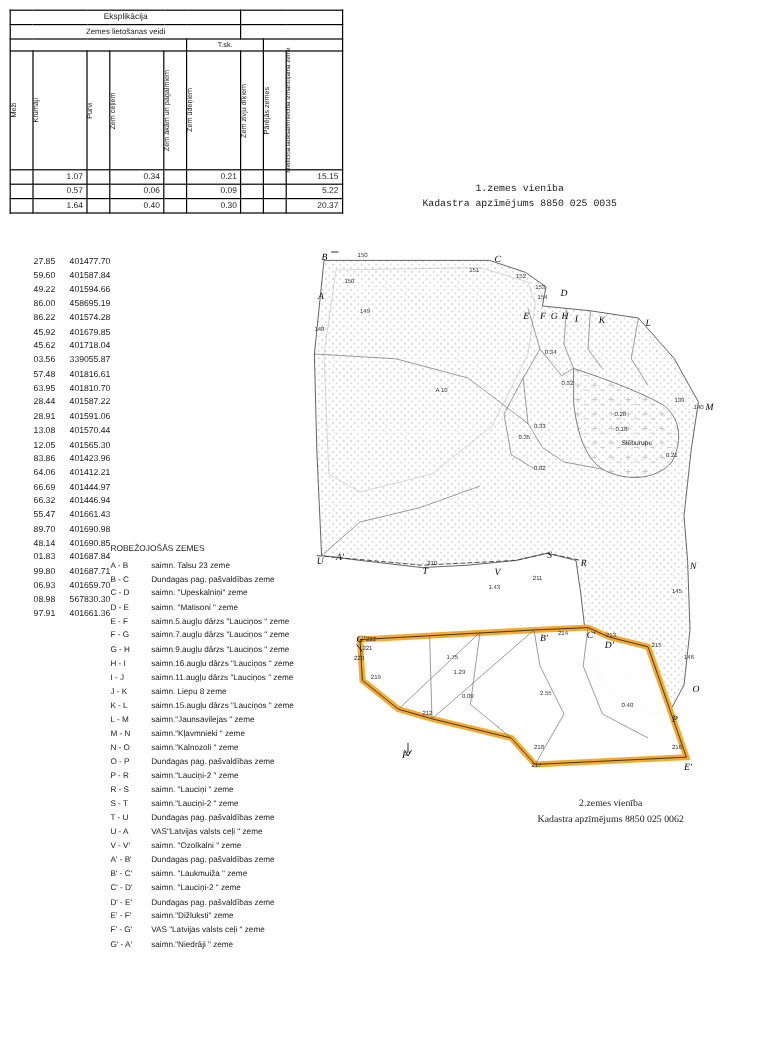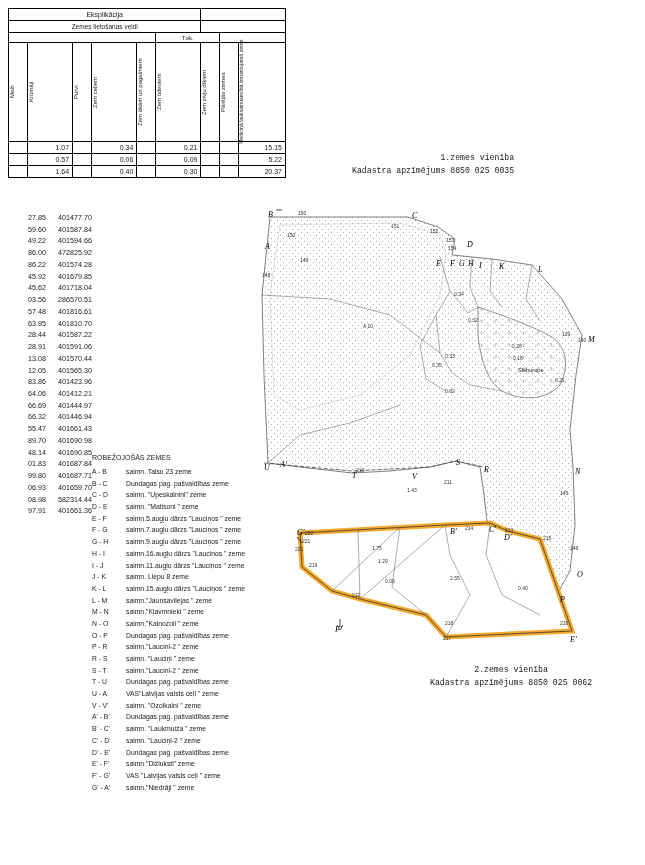--- a/index.html
+++ b/index.html
@@ -100,22 +100,22 @@
 
   
   .unit-title {
     position: absolute;
     text-align: center;
     font-family: "Liberation Mono", monospace;
     font-size: 8.2px;
     line-height: 1.55;
     white-space: nowrap;
   }
-  #unit1-title { left: 352px; top: 152px; text-align: right; }
-  #unit2-title { left: 430px; top: 664px; }
+  #unit1-title { left: 352px; top: 152px; }
+  #unit2-title { left: 448px; top: 664px; font-family: Liberation Serif, serif; }
 
   
   #map {
     position: absolute;
     left: 240px;
     top: 195px;
     width: 400px;
     height: 470px;
   }
   #map svg { display: block; }
@@ -221,42 +221,42 @@
     <td></td>
     <td>20.37</td>
   </tr>
 </tbody>
   </table>
 
 <div class="coords" id="coords-list">
     <div class="row"><span class="c1">27.85</span><span class="c2">401477.70</span></div>
     <div class="row"><span class="c1">59.60</span><span class="c2">401587.84</span></div>
     <div class="row"><span class="c1">49.22</span><span class="c2">401594.66</span></div>
-    <div class="row"><span class="c1">86.00</span><span class="c2">472825.92</span></div>
+    <div class="row"><span class="c1">86.00</span><span class="c2">458695.19</span></div>
     <div class="row"><span class="c1">86.22</span><span class="c2">401574.28</span></div>
     <div class="row"><span class="c1">45.92</span><span class="c2">401679.85</span></div>
     <div class="row"><span class="c1">45.62</span><span class="c2">401718.04</span></div>
-    <div class="row"><span class="c1">03.56</span><span class="c2">286570.51</span></div>
+    <div class="row"><span class="c1">03.56</span><span class="c2">339055.87</span></div>
     <div class="row"><span class="c1">57.48</span><span class="c2">401816.61</span></div>
     <div class="row"><span class="c1">63.95</span><span class="c2">401810.70</span></div>
     <div class="row"><span class="c1">28.44</span><span class="c2">401587.22</span></div>
     <div class="row"><span class="c1">28.91</span><span class="c2">401591.06</span></div>
     <div class="row"><span class="c1">13.08</span><span class="c2">401570.44</span></div>
     <div class="row"><span class="c1">12.05</span><span class="c2">401565.30</span></div>
     <div class="row"><span class="c1">83.86</span><span class="c2">401423.96</span></div>
     <div class="row"><span class="c1">64.06</span><span class="c2">401412.21</span></div>
     <div class="row"><span class="c1">66.69</span><span class="c2">401444.97</span></div>
     <div class="row"><span class="c1">66.32</span><span class="c2">401446.94</span></div>
     <div class="row"><span class="c1">55.47</span><span class="c2">401661.43</span></div>
     <div class="row"><span class="c1">89.70</span><span class="c2">401690.98</span></div>
     <div class="row"><span class="c1">48.14</span><span class="c2">401690.85</span></div>
     <div class="row"><span class="c1">01.83</span><span class="c2">401687.84</span></div>
     <div class="row"><span class="c1">99.80</span><span class="c2">401687.71</span></div>
     <div class="row"><span class="c1">06.93</span><span class="c2">401659.70</span></div>
-    <div class="row"><span class="c1">08.98</span><span class="c2">582314.44</span></div>
+    <div class="row"><span class="c1">08.98</span><span class="c2">567830.30</span></div>
     <div class="row"><span class="c1">97.91</span><span class="c2">401661.36</span></div>
   </div>
 
 <div class="neighbours">
   <div class="nb-title">ROBEŽOJOŠĀS ZEMES</div>
   <div id="neighbours-list">
       <div><span class="nb-k">A - B</span><span>saimn. Talsu 23 zeme</span></div>
       <div><span class="nb-k">B - C</span><span>Dundagas pag. pašvaldības zeme</span></div>
       <div><span class="nb-k">C - D</span><span>saimn. "Upeskalniņi" zeme</span></div>
       <div><span class="nb-k">D - E</span><span>saimn. "Matisoni " zeme</span></div>

